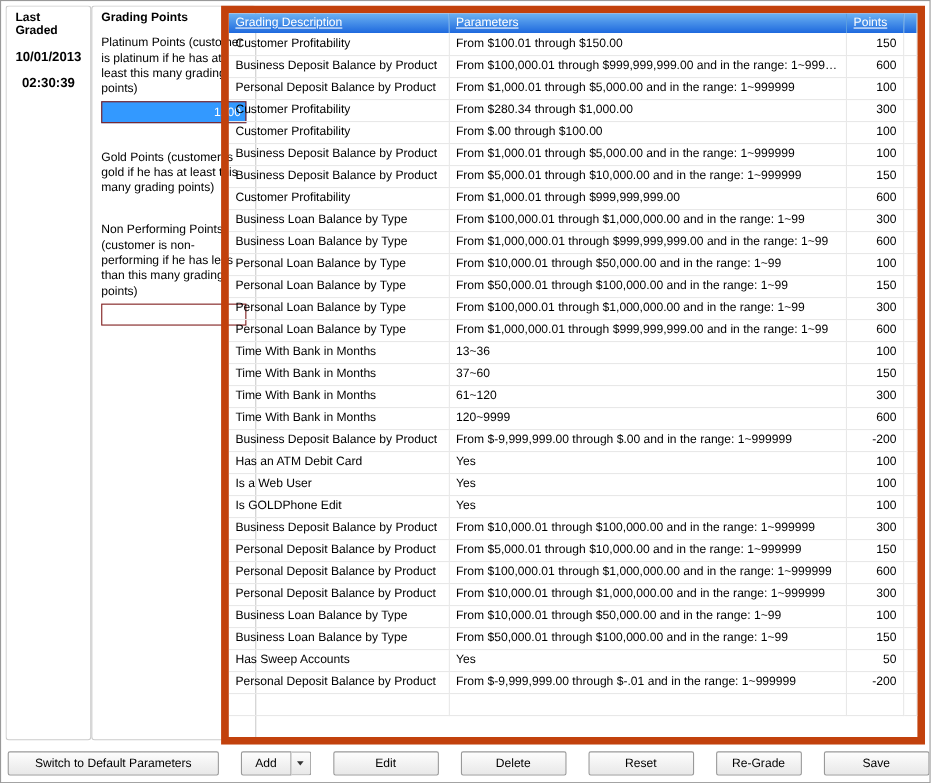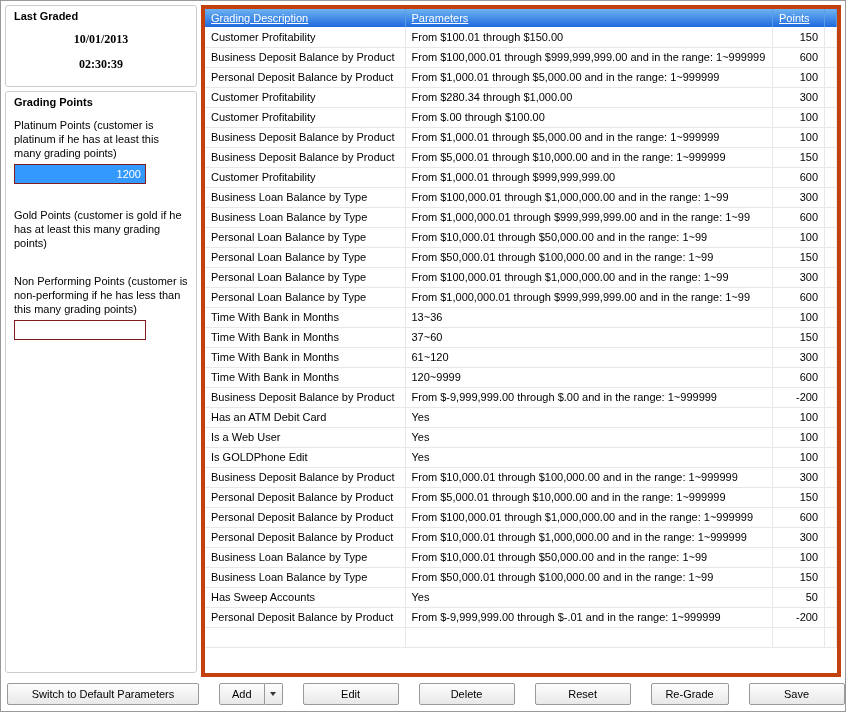--- a/index.html
+++ b/index.html
@@ -27,21 +27,21 @@
     .main-area {
       display: flex;
       flex: 1;
       gap: 4px;
       overflow: hidden;
     }
     .left-panel {
       width: 192px;
       flex-shrink: 0;
       display: flex;
-      flex-direction: column;
+      flex-direction: row;
       gap: 0;
     }
     .section {
       border: 1px solid #ccc;
       border-radius: 3px;
       padding: 4px 8px 10px 8px;
       margin-bottom: 4px;
     }
     .section.last-graded {
       padding-bottom: 14px;
@@ -52,21 +52,20 @@
     .section-title {
       font-weight: bold;
       font-size: 11px;
       margin-bottom: 4px;
     }
     .timestamp {
       font-weight: bold;
       text-align: center;
       font-size: 12px;
       margin-top: 10px;
-      font-family: Liberation Serif, serif;
     }
     .points-group {
       margin-top: 10px;
     }
     .points-label {
       font-size: 11px;
       line-height: 14px;
       margin-bottom: 4px;
     }
     .points-input {
@@ -80,21 +79,21 @@
       display: block;
     }
     .points-input.focused {
       background: #3399ff;
       color: #fff;
     }
     .right-panel {
       flex: 1;
       display: flex;
       flex-direction: column;
-      border: 4px solid #c2410c;
+      border: 7px solid #c2410c;
     }
     .table-wrap {
       flex: 1;
       overflow: auto;
     }
     table {
       width: 100%;
       border-collapse: collapse;
       table-layout: fixed;
       font-size: 11px;

